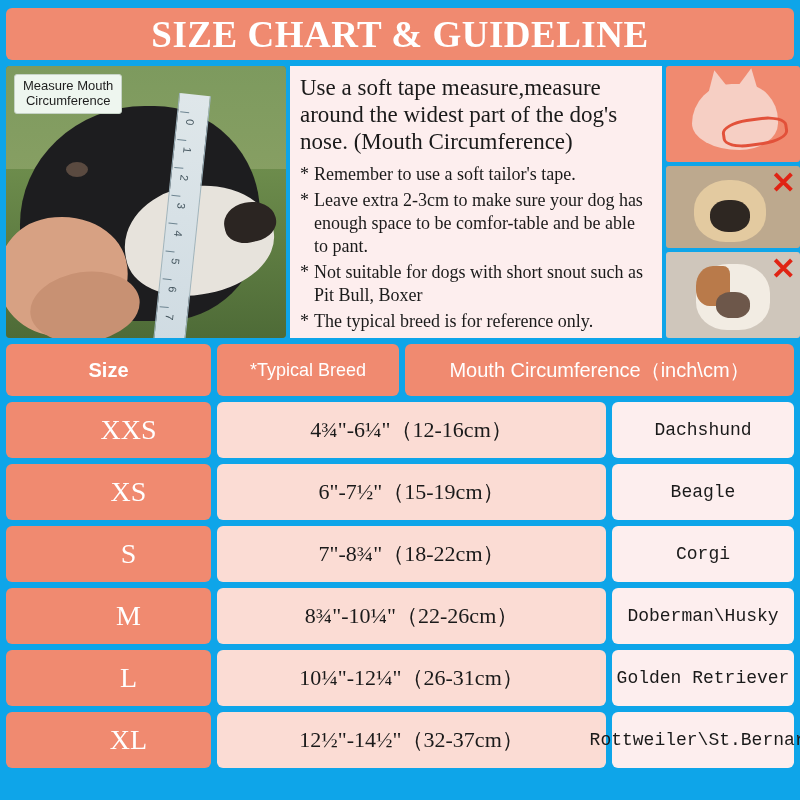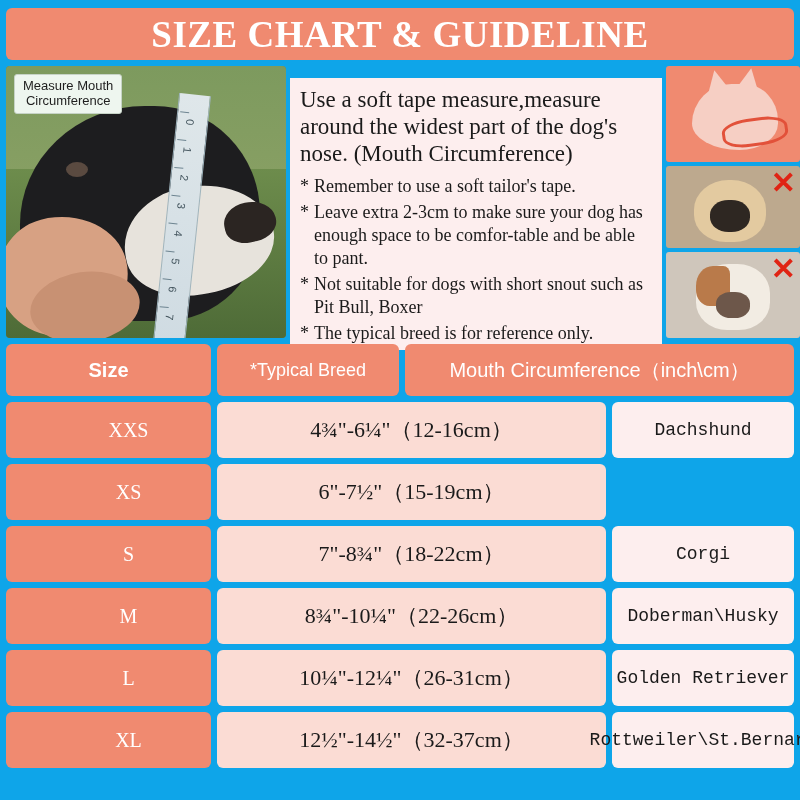--- a/index.html
+++ b/index.html
@@ -172,21 +172,21 @@
     color: #1e1e1e;
     font-family: "Liberation Sans", sans-serif;
     text-align: center;
     z-index: 4;
   }
 
   
   .center-col {
     position: absolute;
     left: 284px;
-    top: 12px;
+    top: 0;
     width: 372px;
     height: 272px;
     background: #fdeeee;
     padding: 6px 10px 0 10px;
     box-sizing: border-box;
   }
   .lead {
     font-family: "Liberation Serif", serif;
     font-size: 23px;
     line-height: 1.18;
@@ -358,21 +358,21 @@
     font-size: 20px;
   }
   .head-cell.breed {
     font-weight: normal;
     font-size: 18px;
   }
   .size-cell {
     background: #f08a70;
     color: #ffffff;
     font-family: "Liberation Serif", serif;
-    font-size: 20px;
+    font-size: 28px;
     padding-left: 40px;
   }
   .mouth-cell {
     background: #fbdcd4;
     color: #1a1a1a;
     font-family: "Liberation Serif", serif;
     font-size: 22px;
   }
   .breed-cell {
     background: #fdeeee;
@@ -479,20 +479,21 @@
 
     <div class="row">
       <div class="cell c-size size-cell">XXS</div>
       <div class="cell c-mouth mouth-cell">4¾"-6¼"（12-16cm）</div>
       <div class="cell c-breed breed-cell">Dachshund</div>
     </div>
 
     <div class="row">
       <div class="cell c-size size-cell">XS</div>
       <div class="cell c-mouth mouth-cell">6"-7½"（15-19cm）</div>
+      <div class="cell c-breed breed-cell">Beagle</div>
     </div>
 
     <div class="row">
       <div class="cell c-size size-cell">S</div>
       <div class="cell c-mouth mouth-cell">7"-8¾"（18-22cm）</div>
       <div class="cell c-breed breed-cell">Corgi</div>
     </div>
 
     <div class="row">
       <div class="cell c-size size-cell">M</div>

